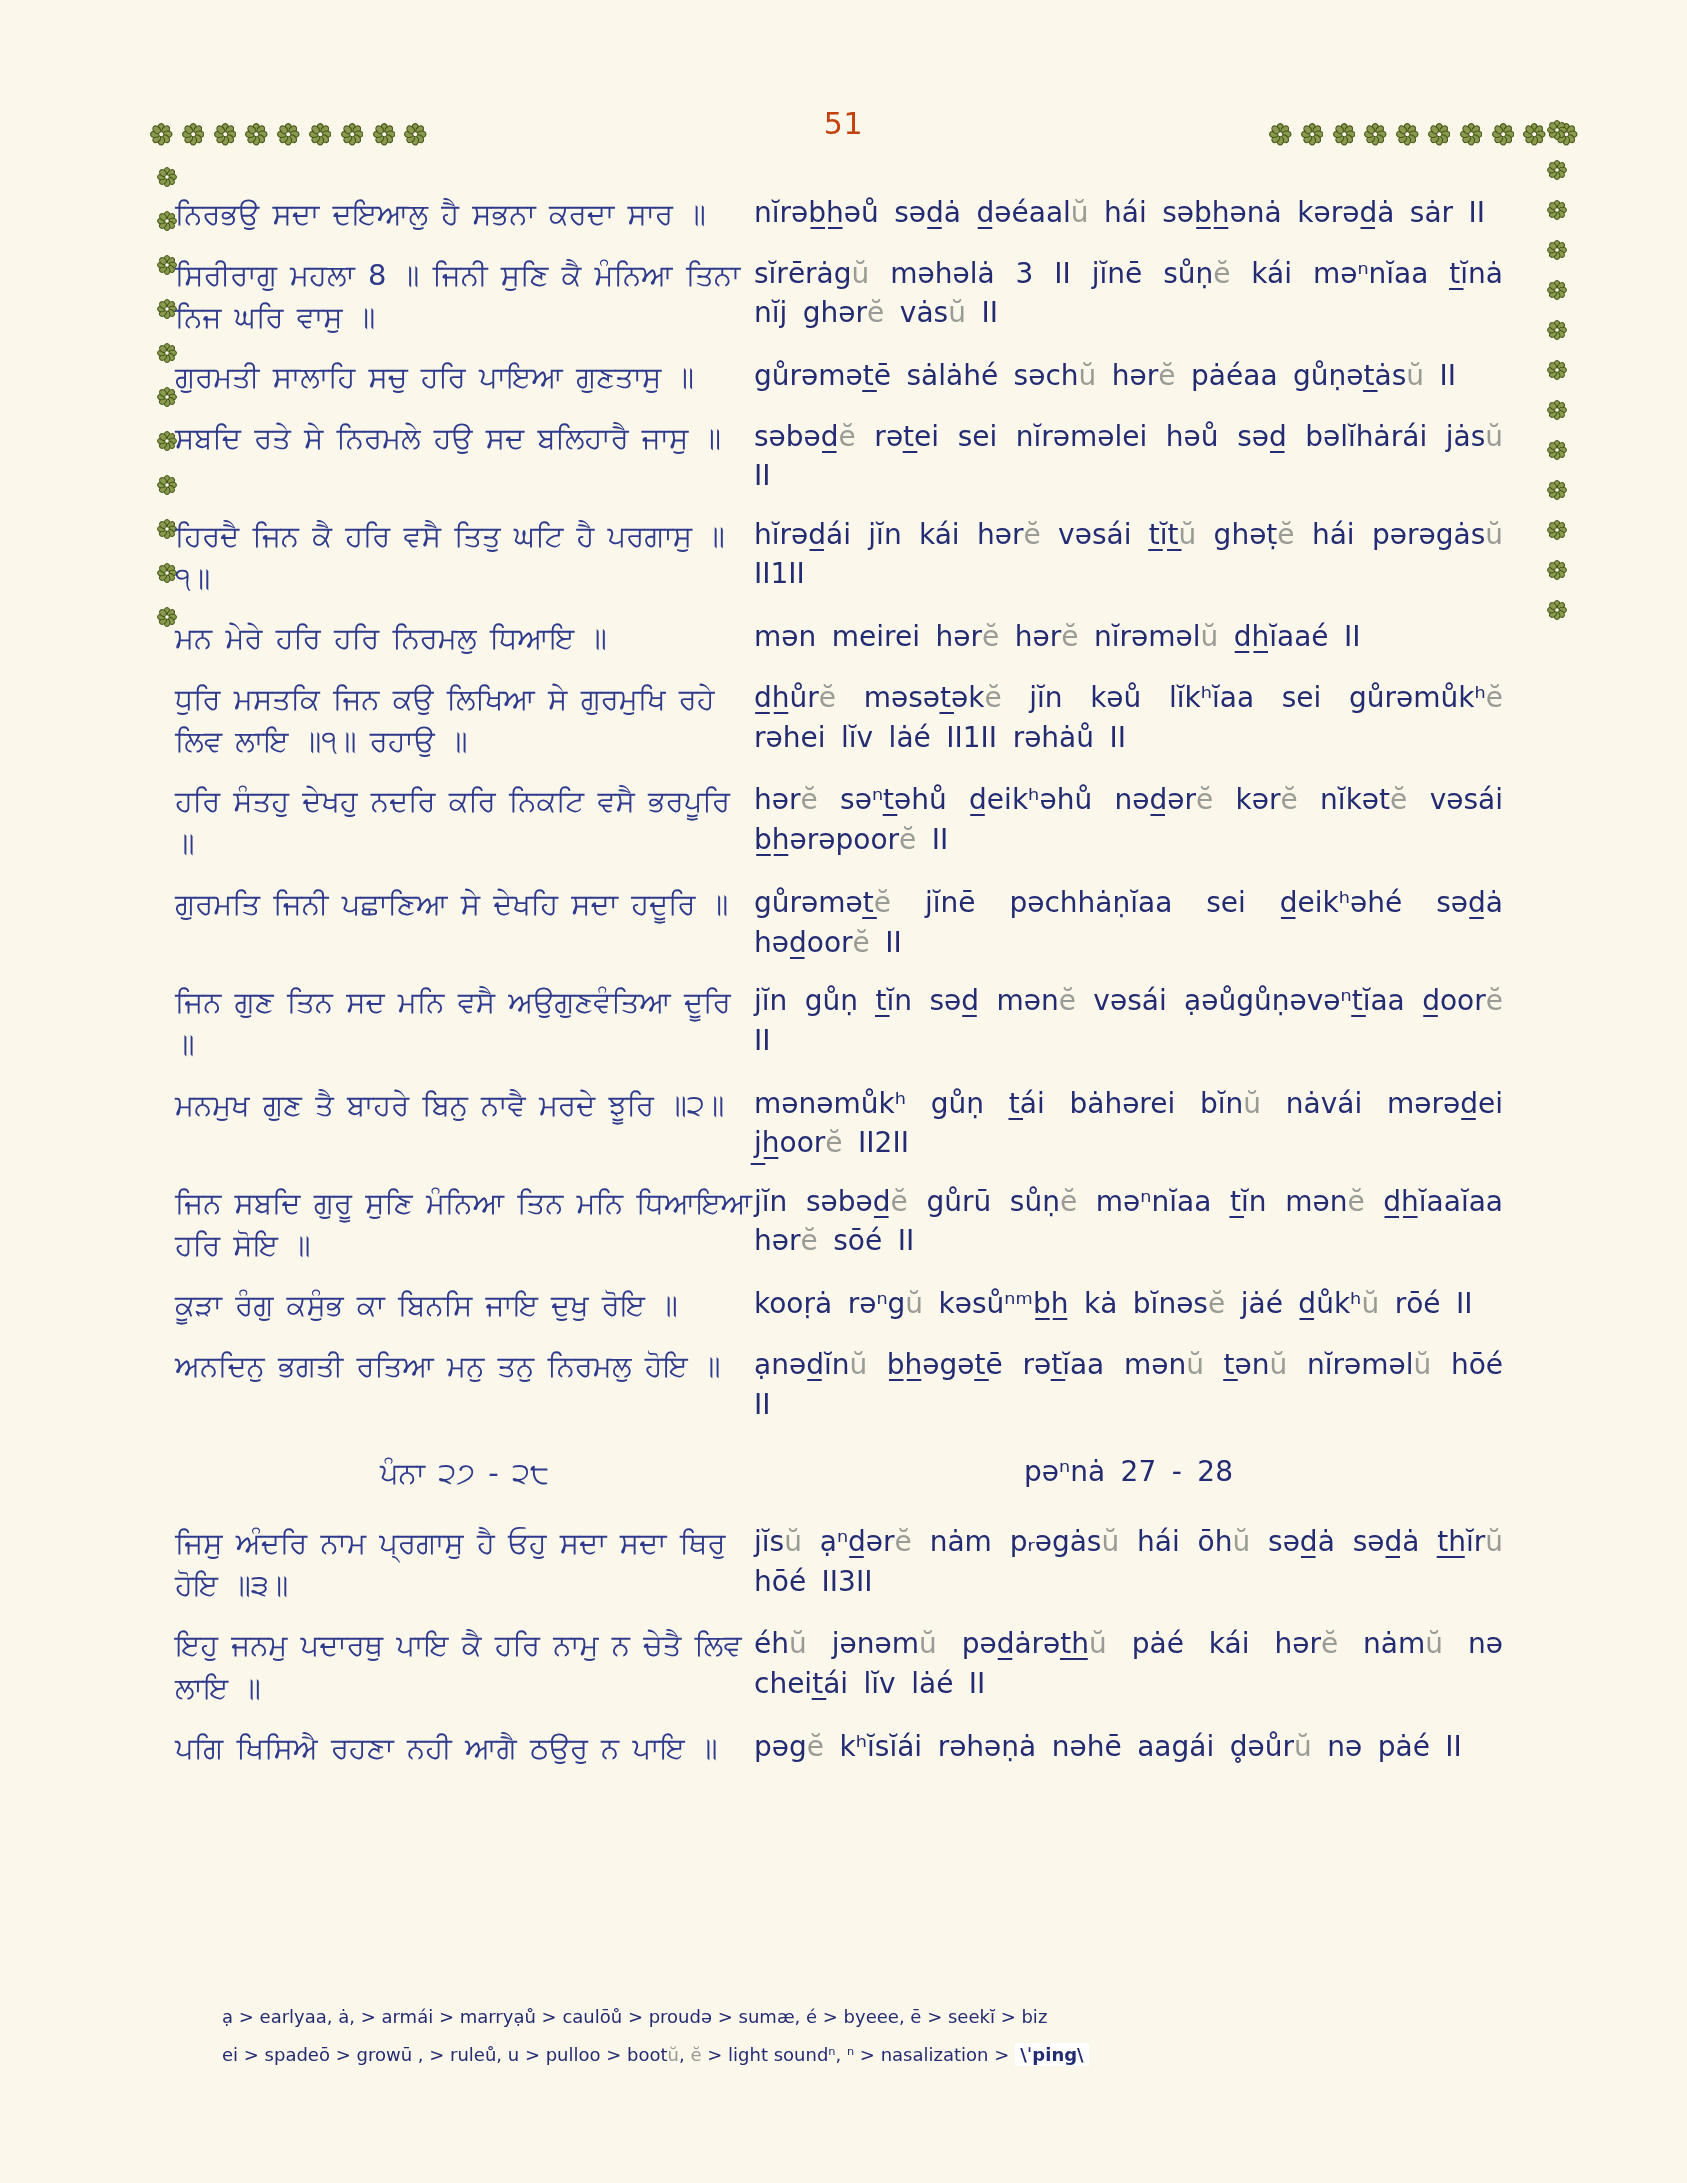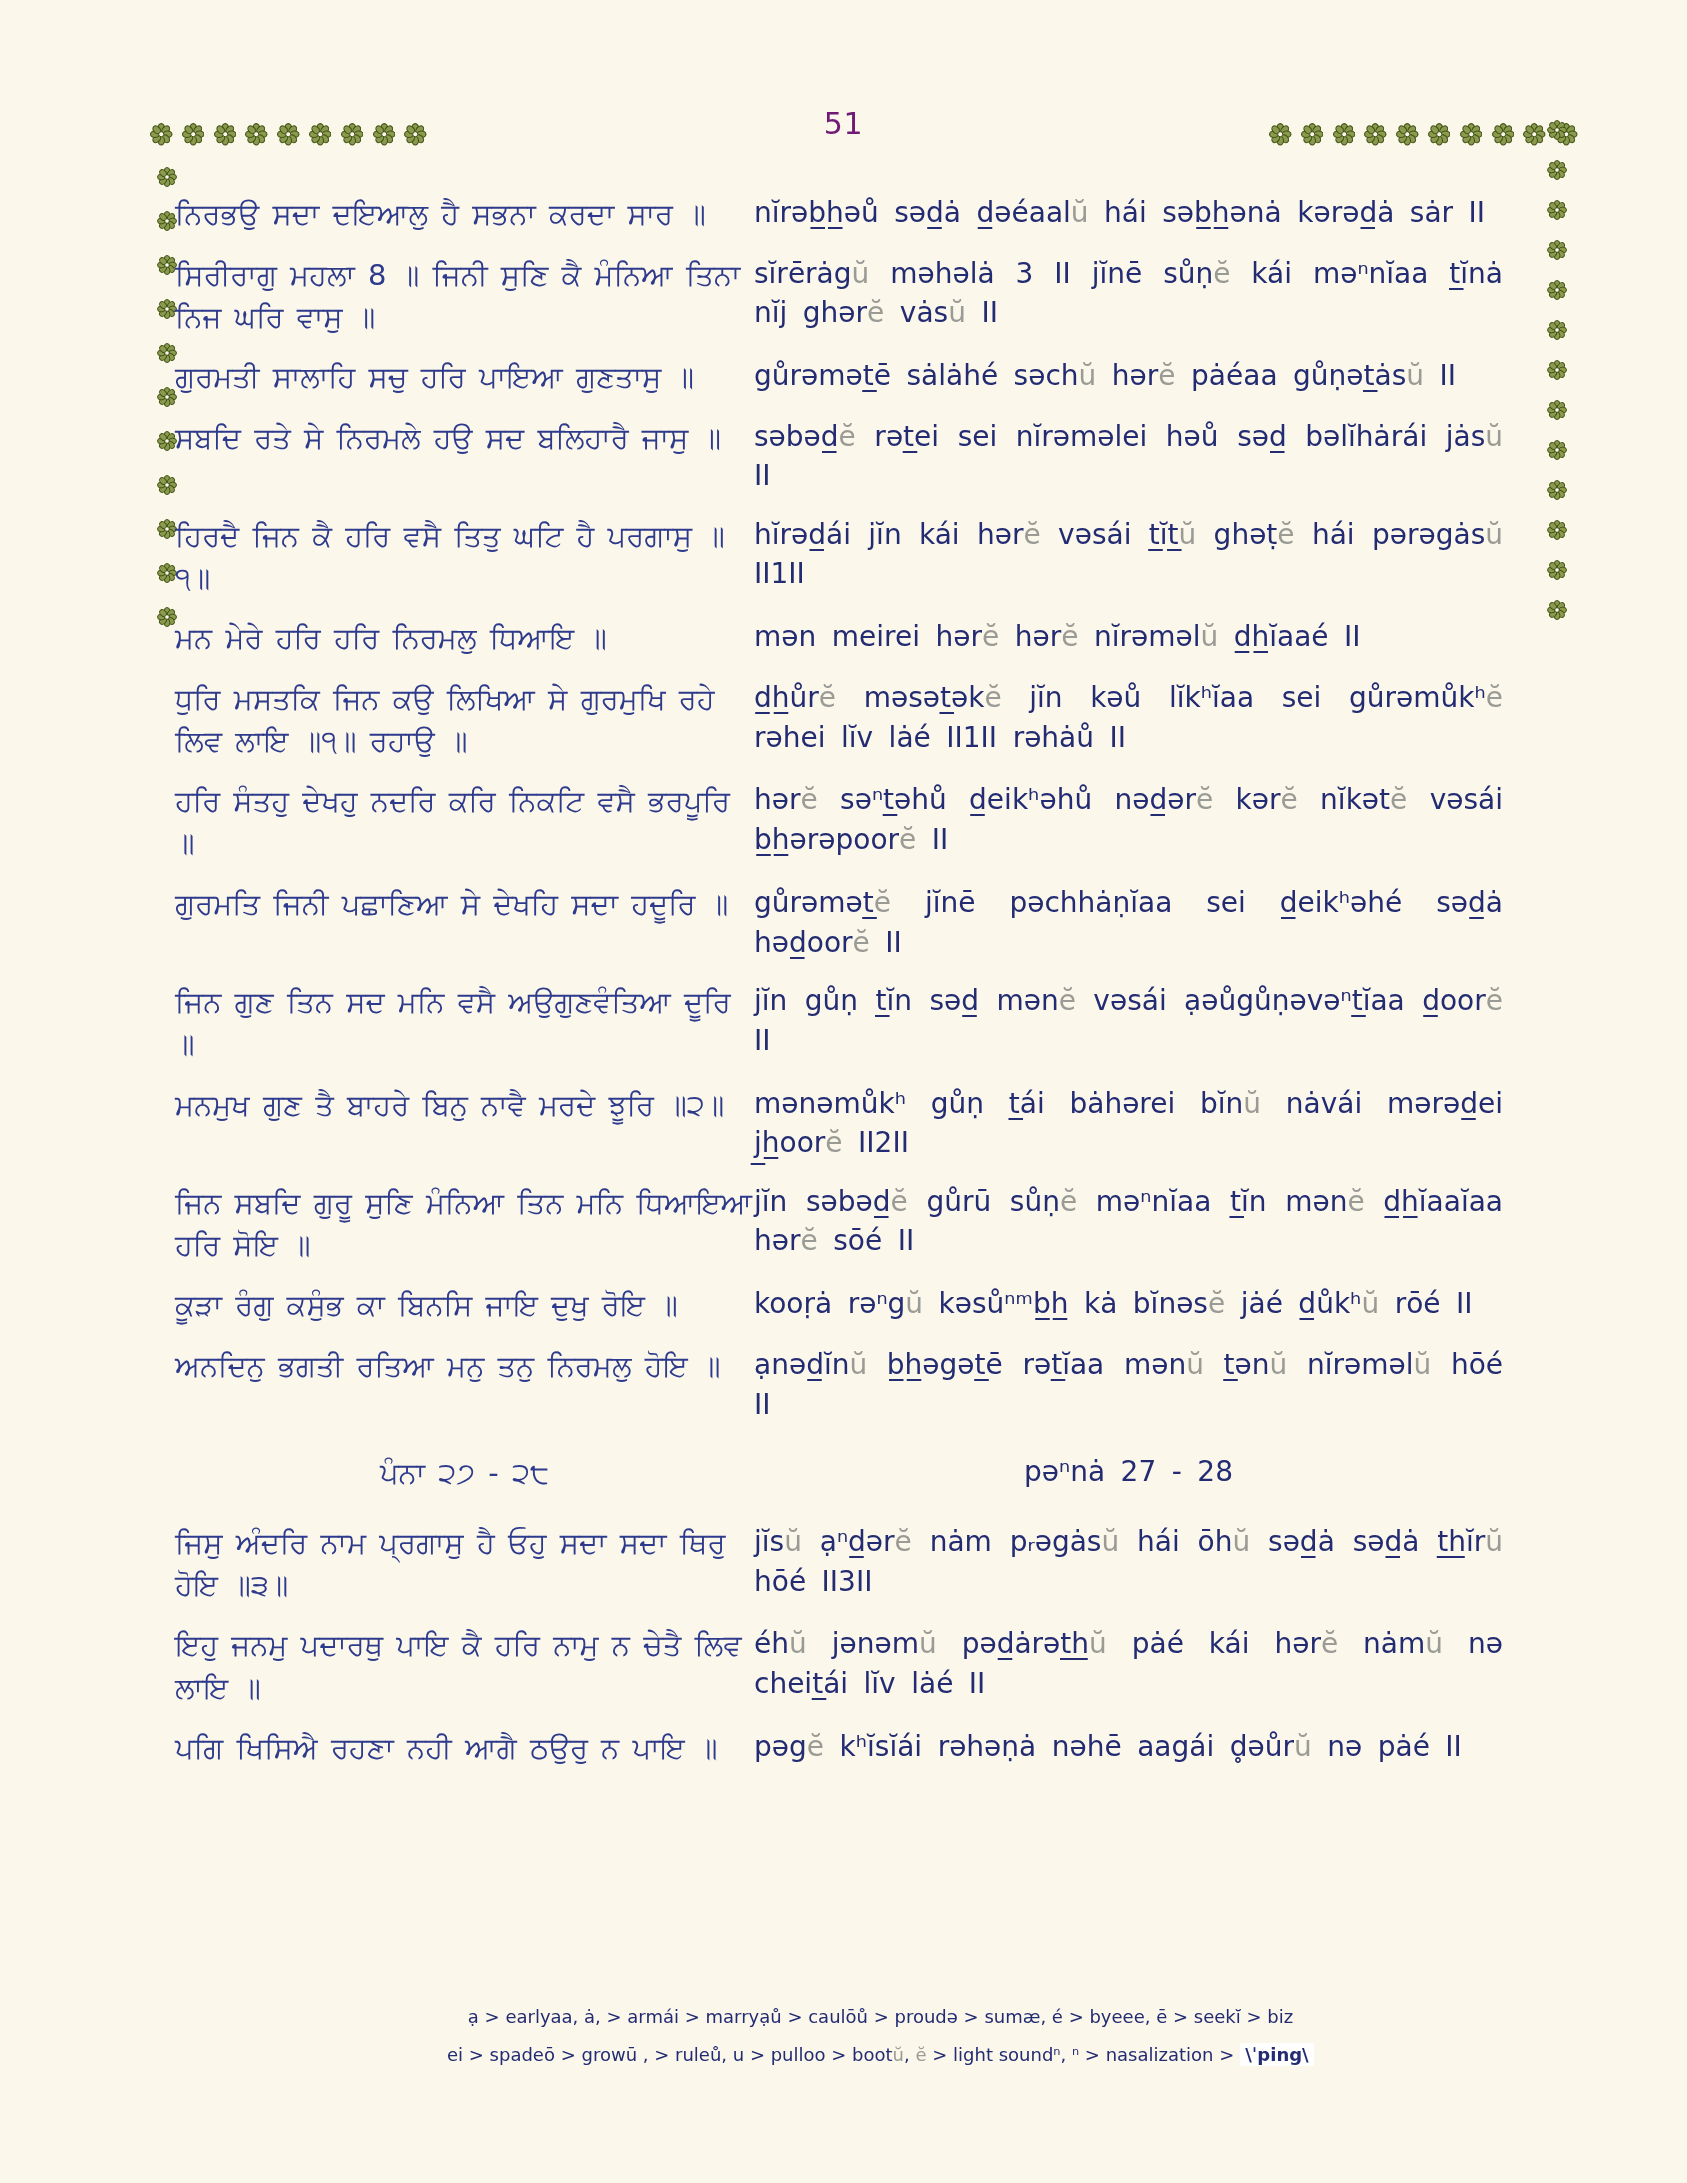--- a/index.html
+++ b/index.html
@@ -6,21 +6,21 @@
   .page{
     position:relative;
     width:1687px;height:2183px;
     background:#FBF8EB;
     font-family:"DejaVu Sans", sans-serif;
     overflow:hidden;
   }
   .page-number{
     position:absolute;top:106px;left:0;width:1687px;
     text-align:center;
-    font-size:30px;color:#701a75;letter-spacing:0.7px;
+    font-size:30px;color:#c2410c;letter-spacing:0.7px;
   }
   
   .orn-row{position:absolute;display:flex;gap:9.3px;}
   .orn-col{position:absolute;display:flex;flex-direction:column;}
   .orn-row-top-left{left:150px;top:123px;}
   .orn-row-top-right{left:1269px;top:123px;}
   .orn-col-left{left:157px;top:167px;gap:24px;}
   .orn-col-right{left:1547px;top:120px;gap:20px;}
   .flower{width:22.5px;height:22.5px;display:inline-block;line-height:0;}
   .orn-col .flower{width:20px;height:20px;}
@@ -47,21 +47,21 @@
     text-align:center;
     margin-top:9.3px;margin-bottom:9.3px;
   }
   .light-sound{color:#9b9b95;}
   
   .legend{
     position:absolute;left:222px;top:2006px;width:1317px;
     color:#232b72;font-size:18px;
   }
   .legend-row{
-    display:flex;justify-content:center;
+    display:flex;justify-content:flex-start;
     margin-bottom:17px;white-space:nowrap;
   }
   .legend-item{white-space:nowrap;}
   .legend-highlight{background:#ffffff;padding:0.7px 5.3px;font-weight:bold;}
 </style>
 </head>
 <body>
 
 <div class="page">
 

